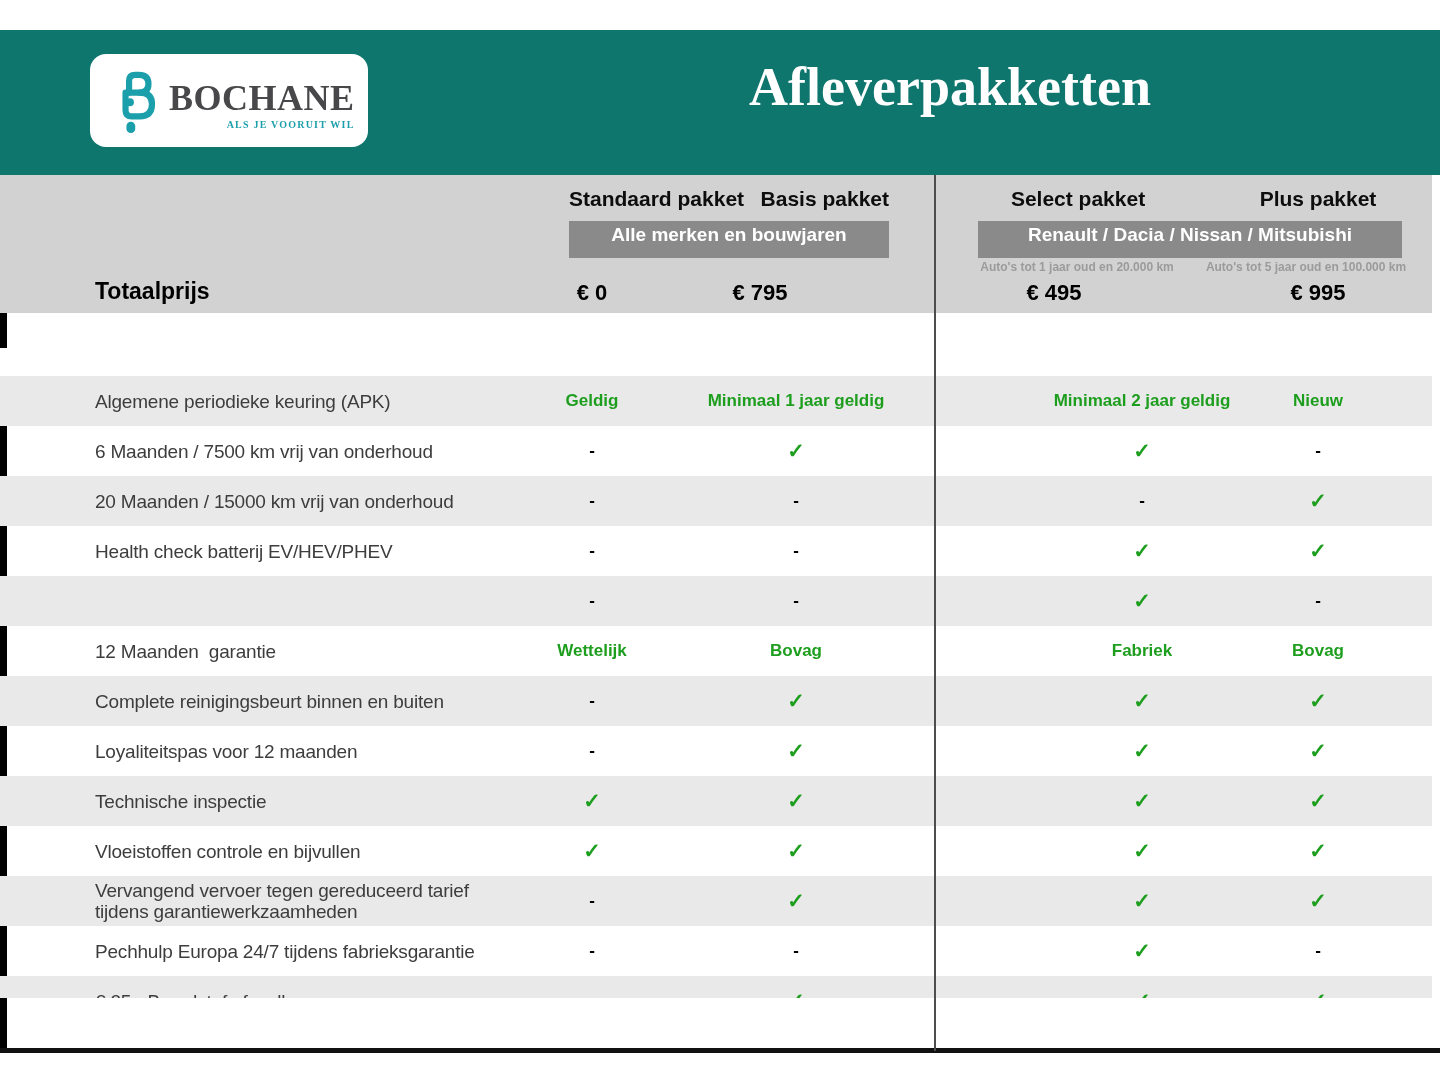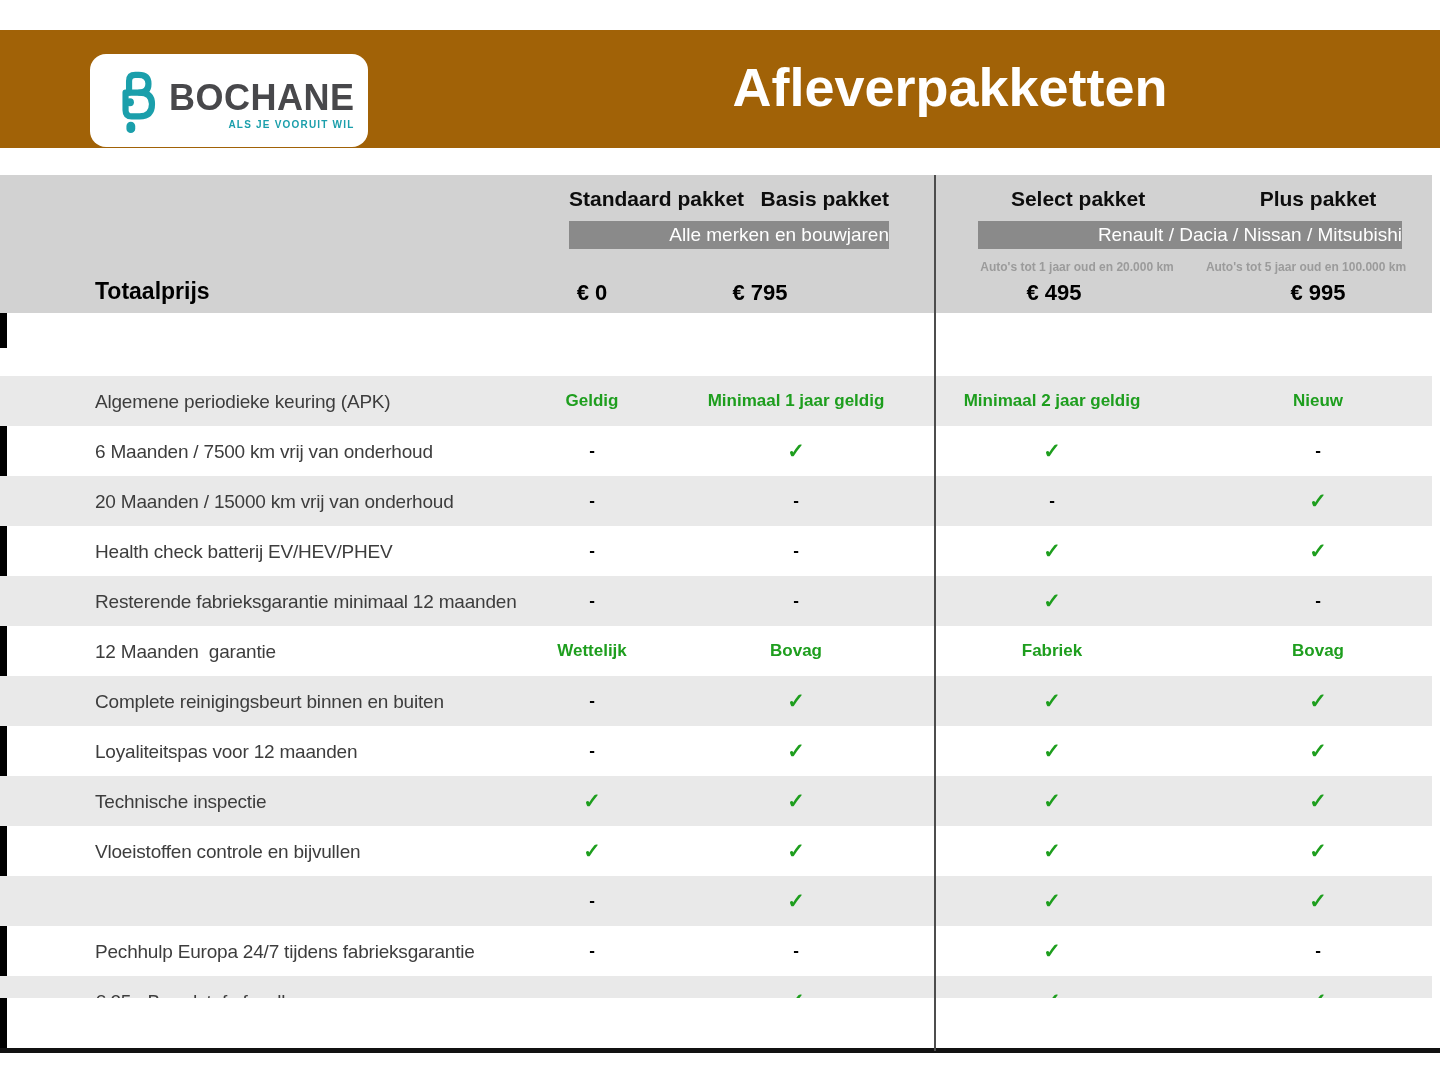--- a/index.html
+++ b/index.html
@@ -1,55 +1,55 @@
 <!DOCTYPE html>
 <html><head>
 <meta charset="utf-8">
 <style>
   html,body{margin:0;padding:0;background:#fff;}
   .page{position:relative;width:1440px;height:1080px;background:#fff;overflow:hidden;
         font-family:"Liberation Sans",sans-serif;}
   
-  .teal-band{position:absolute;top:30px;left:0;width:1440px;height:118px;background:#a16207;}
+  .teal-band{position:absolute;top:30px;left:0;width:1440px;height:145px;background:#0f766e;font-family:Liberation Serif, serif;}
   .logo-card{position:absolute;left:90px;top:24px;width:278px;height:93px;background:#fff;border-radius:16px;}
   .logo-inner{position:absolute;left:24px;top:13px;display:flex;gap:9px;}
   .logo-icon{width:46px;height:67px;flex:0 0 auto;}
   .logo-textcol{margin-top:13px;}
   .brand{font-size:36px;font-weight:800;color:#48484b;line-height:1;letter-spacing:.5px;}
   .tagline{margin-top:3px;text-align:right;color:#1b9fab;font-size:10px;font-weight:700;letter-spacing:1.2px;}
   .title{position:absolute;left:950px;top:26px;transform:translateX(-50%);
          font-size:54px;font-weight:800;color:#fff;white-space:nowrap;}
   
   .gray-band{position:absolute;top:175px;left:0;width:1432px;height:138px;background:#d2d2d2;}
   .pkg{position:absolute;top:12px;font-size:21px;font-weight:700;color:#0d0d0d;white-space:nowrap;}
   .pkg-standaard{left:569px;}
   .pkg-basis{left:889px;transform:translateX(-100%);}
   .pkg-select{left:1078px;transform:translateX(-50%);}
   .pkg-plus{left:1318px;transform:translateX(-50%);}
-  .banner{position:absolute;top:46px;height:28px;line-height:28px;background:#8a8a8a;color:#fff;
-          font-weight:400;font-size:19px;text-align:right;white-space:nowrap;}
+  .banner{position:absolute;top:46px;height:37px;line-height:28px;background:#8a8a8a;color:#fff;
+          font-weight:700;font-size:19px;text-align:center;white-space:nowrap;}
   .banner-left{left:569px;width:320px;}
   .banner-right{left:978px;width:424px;}
   .caption{position:absolute;top:85px;font-size:12px;font-weight:700;color:#9b9b9b;
            transform:translateX(-50%);white-space:nowrap;}
   .caption-select{left:1077px;}
   .caption-plus{left:1306px;}
   .total-label{position:absolute;left:95px;top:103px;font-size:23px;font-weight:700;color:#000;}
   .price{position:absolute;top:105px;font-size:22px;font-weight:700;color:#000;transform:translateX(-50%);white-space:nowrap;}
   .price-0{left:592px;}.price-1{left:760px;}.price-2{left:1054px;}.price-3{left:1318px;}
   
   .gap-row{position:absolute;top:313px;left:0;width:1432px;height:35px;background:#fff;}
   .white-row::before{content:"";position:absolute;left:0;top:0;width:7px;height:100%;background:#000;}
   #rows{position:absolute;top:348px;left:0;width:1432px;margin-top:28px;}
   .row{position:relative;height:50px;width:1432px;background:#fff;}
   .row.shade{background:#e9e9e9;}
   .row .label{position:absolute;left:95px;top:50%;transform:translateY(-50%);
               font-size:19px;color:#3d3d3d;letter-spacing:-0.2px;white-space:pre;line-height:21px;}
   .val{position:absolute;top:50%;transform:translate(-50%,-50%);white-space:nowrap;}
-  .c0{left:592px;}.c1{left:796px;}.c2{left:1052px;}.c3{left:1318px;}
+  .c0{left:592px;}.c1{left:796px;}.c2{left:1142px;}.c3{left:1318px;}
   .check{color:#1e9e1e;font-size:21px;font-weight:700;}
   .dash{color:#000;font-size:17px;font-weight:700;}
   .word{color:#1e9e1e;font-size:17px;font-weight:700;}
   .bottom-white{position:absolute;top:998px;left:0;width:1432px;height:50px;background:#fff;}
   .bottom-line{position:absolute;top:1048px;left:0;width:1440px;height:5px;background:#111;}
   .divider{position:absolute;top:175px;left:934px;width:2px;height:876px;background:#4d4d4d;}
 </style>
 </head>
 <body>
 
@@ -114,21 +114,20 @@
         <span class="val c3 check">✓</span>
       </div>
       <div class="row white-row">
         <div class="label">Health check batterij EV/HEV/PHEV</div>
         <span class="val c0 dash">-</span>
         <span class="val c1 dash">-</span>
         <span class="val c2 check">✓</span>
         <span class="val c3 check">✓</span>
       </div>
       <div class="row shade">
-        <div class="label">Resterende fabrieksgarantie minimaal 12 maanden</div>
         <span class="val c0 dash">-</span>
         <span class="val c1 dash">-</span>
         <span class="val c2 check">✓</span>
         <span class="val c3 dash">-</span>
       </div>
       <div class="row white-row">
         <div class="label">12 Maanden  garantie</div>
         <span class="val c0 word">Wettelijk</span>
         <span class="val c1 word">Bovag</span>
         <span class="val c2 word">Fabriek</span>
@@ -156,20 +155,21 @@
         <span class="val c3 check">✓</span>
       </div>
       <div class="row white-row">
         <div class="label">Vloeistoffen controle en bijvullen</div>
         <span class="val c0 check">✓</span>
         <span class="val c1 check">✓</span>
         <span class="val c2 check">✓</span>
         <span class="val c3 check">✓</span>
       </div>
       <div class="row shade">
+        <div class="label"><div>Vervangend vervoer tegen gereduceerd tarief</div><div>tijdens garantiewerkzaamheden</div></div>
         <span class="val c0 dash">-</span>
         <span class="val c1 check">✓</span>
         <span class="val c2 check">✓</span>
         <span class="val c3 check">✓</span>
       </div>
       <div class="row white-row">
         <div class="label">Pechhulp Europa 24/7 tijdens fabrieksgarantie</div>
         <span class="val c0 dash">-</span>
         <span class="val c1 dash">-</span>
         <span class="val c2 check">✓</span>

